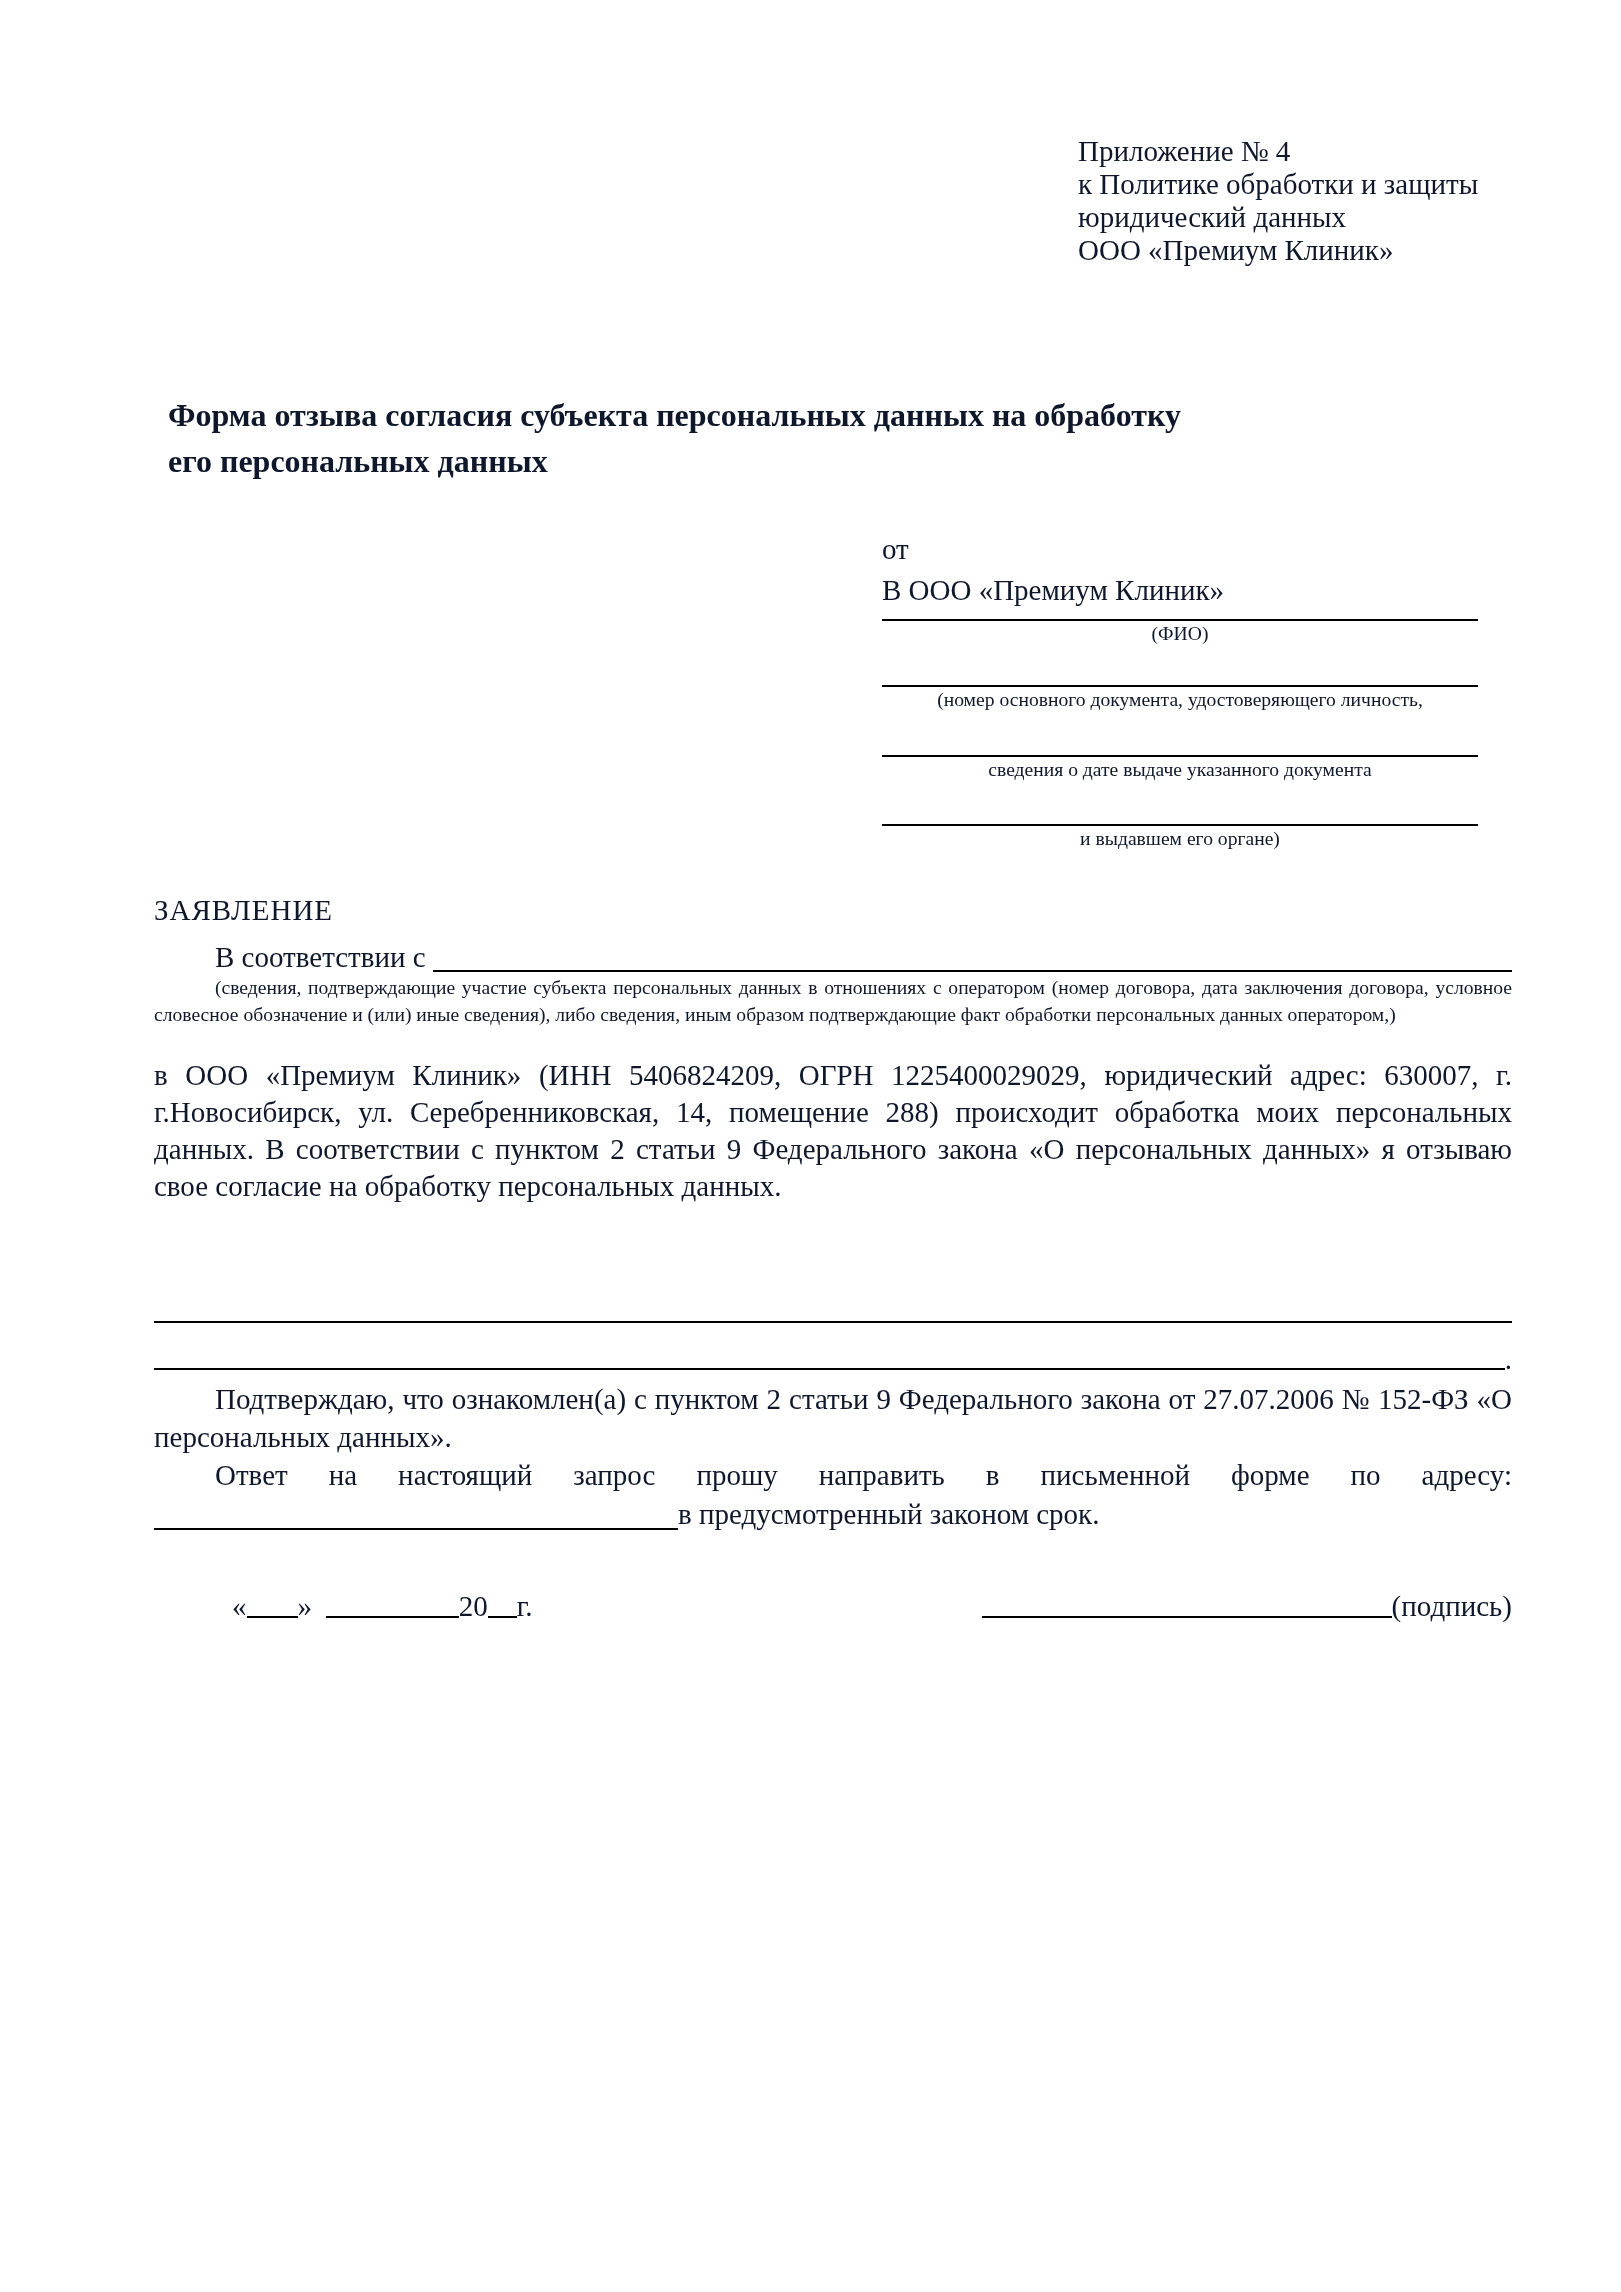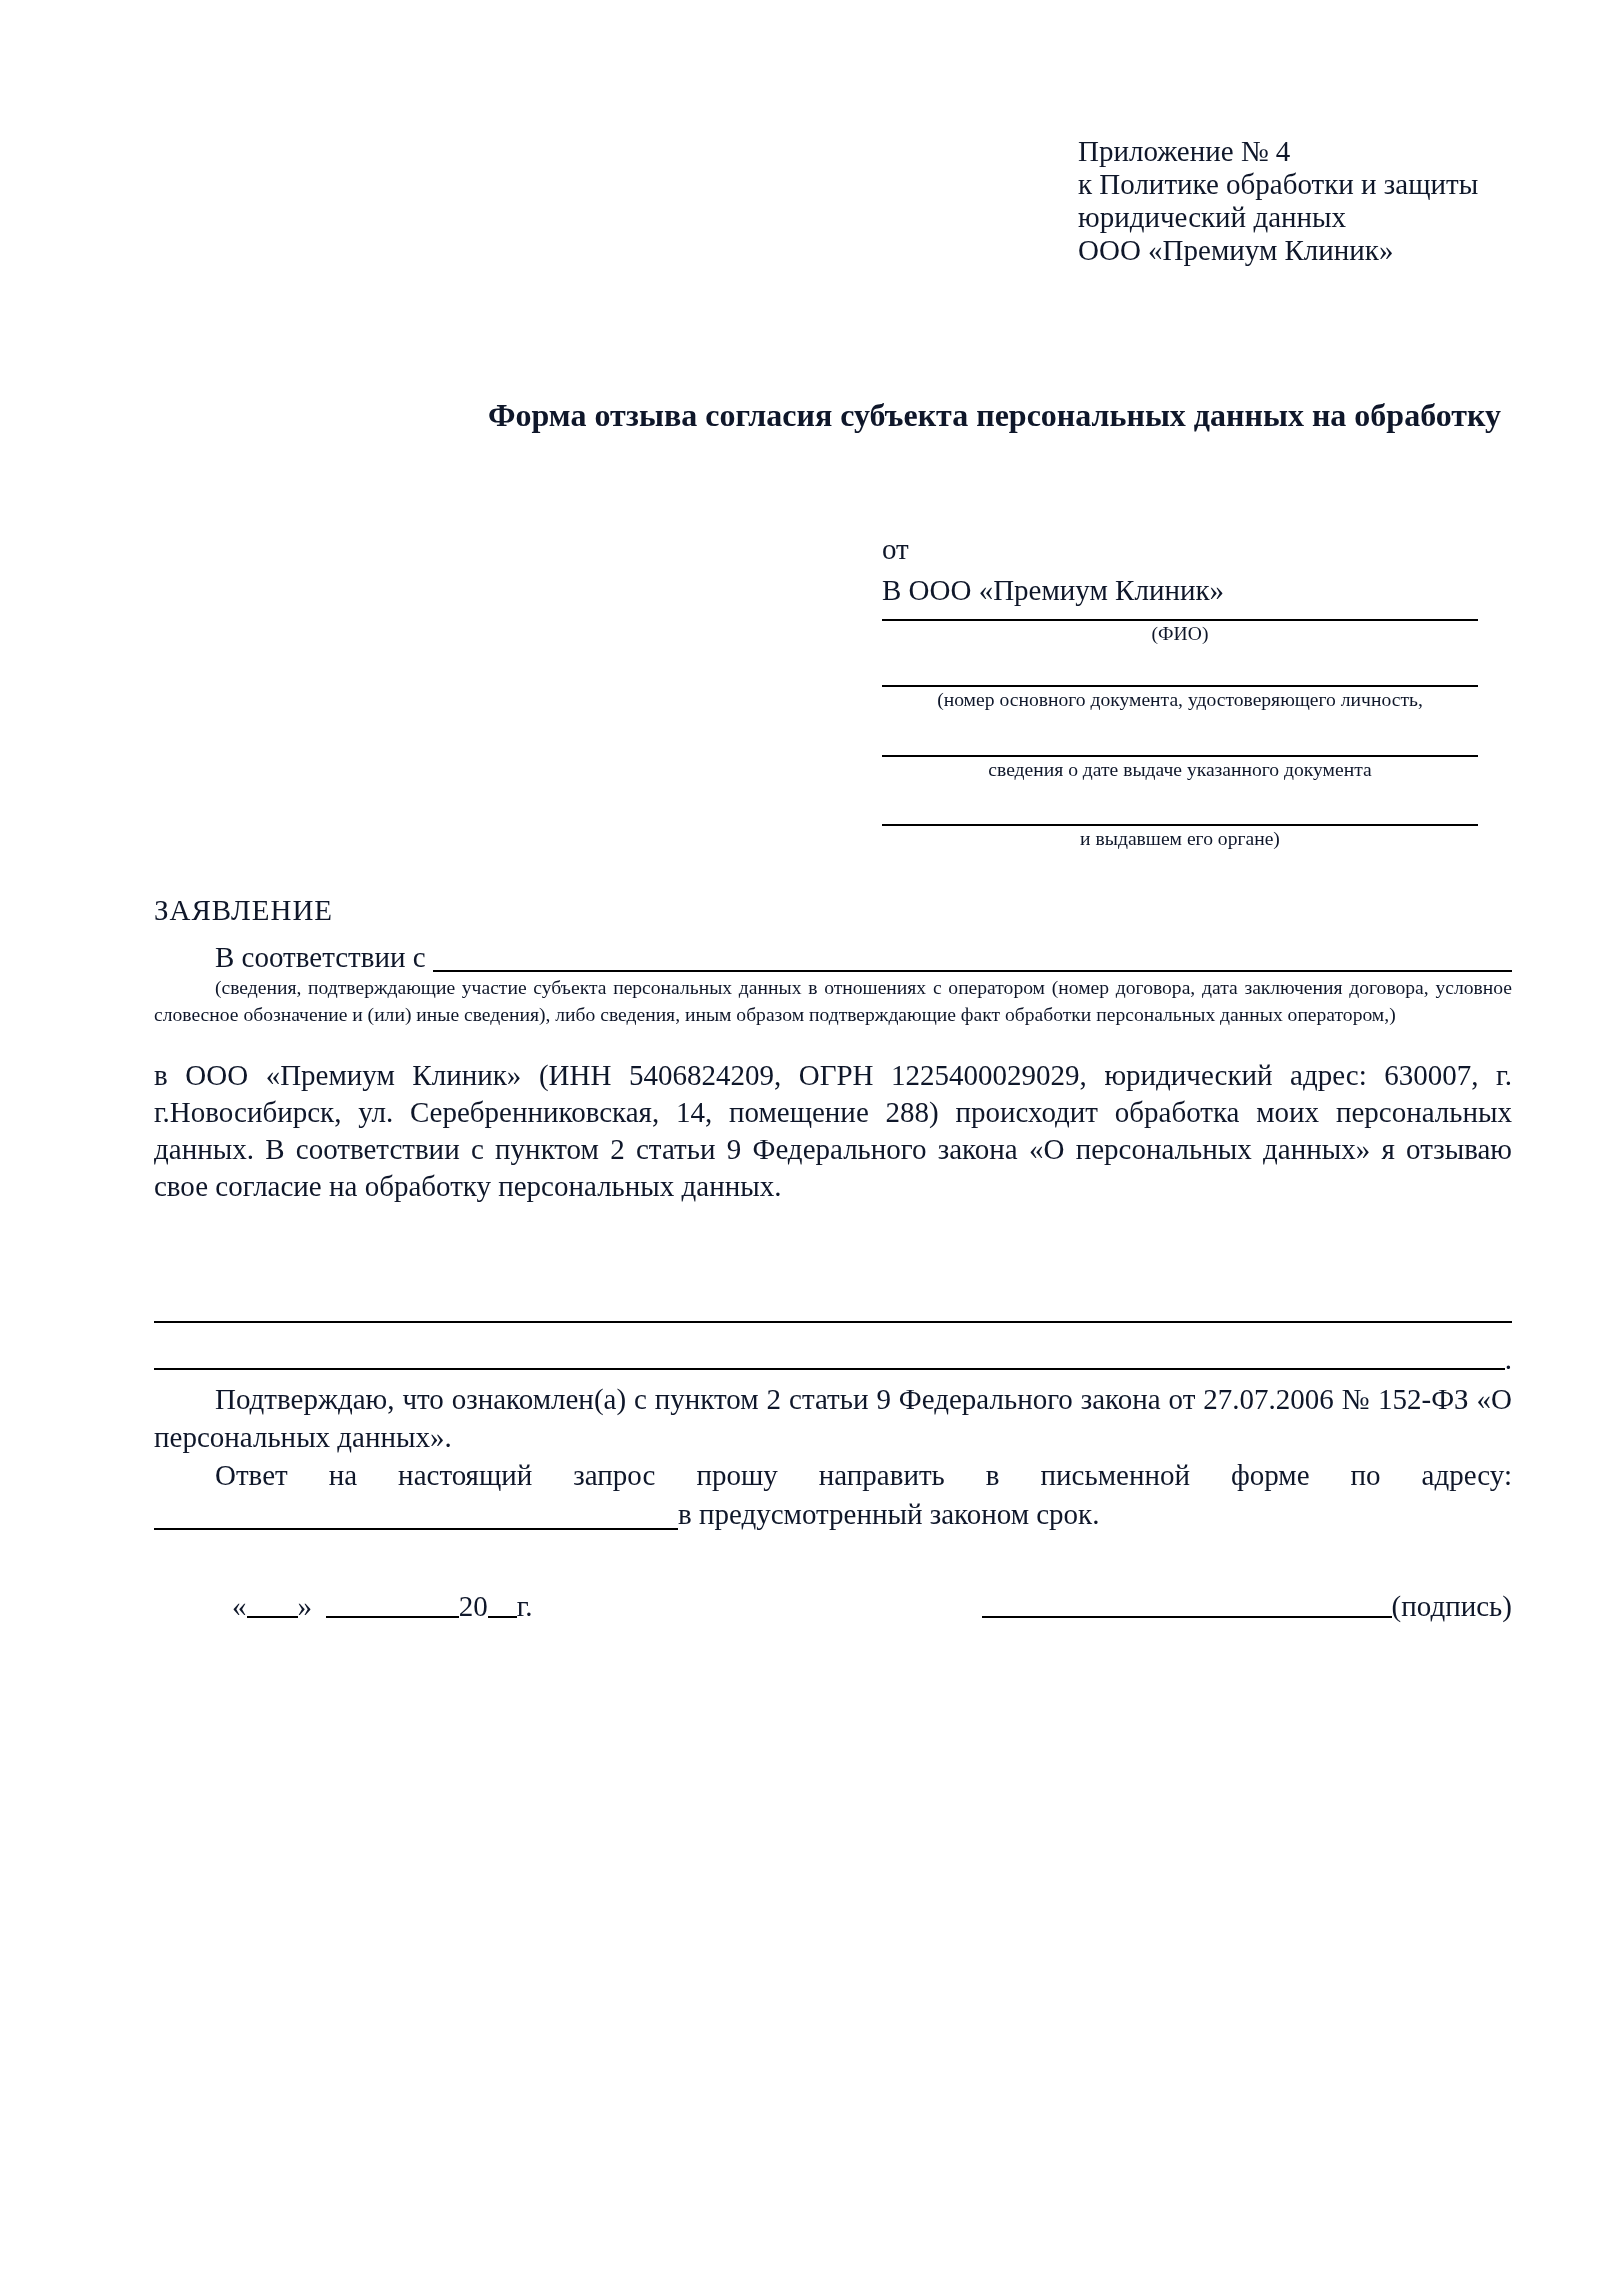--- a/index.html
+++ b/index.html
@@ -10,21 +10,21 @@
     color:#0f172a;
     font-family:"Liberation Serif", "DejaVu Serif", serif;
     overflow:hidden;
   }
   .abs { position:absolute; }
 
   
   .header-block { left:1078px; top:135px; font-size:29px; line-height:33px; }
 
   
-  .doc-title { left:143px; top:392px; width:1358px; text-align:right;
+  .doc-title { left:168px; top:392px; width:1358px; text-align:left;
                font-weight:700; font-size:32px; line-height:46px; }
 
   
   .addressee { left:882px; top:529px; width:596px; font-size:29px; }
   .addr-line { line-height:41px; }
   .f-line { border-bottom:2.9px solid #000; }
   .f-line.first { height:7.8px; }
   .f-line.rest  { height:39px; }
   .f-line.rest3 { height:42px; }
   .caption { font-size:19.6px; line-height:25.5px; text-align:center; }
@@ -80,20 +80,21 @@
 
   <div class="abs header-block">
     <div>Приложение № 4</div>
     <div>к Политике обработки и защиты</div>
     <div>юридический данных</div>
     <div>ООО «Премиум Клиник»</div>
   </div>
 
   <div class="abs doc-title">
     <div>Форма отзыва согласия субъекта персональных данных на обработку</div>
+    <div>его персональных данных</div>
   </div>
 
   <div class="abs addressee">
     <div class="addr-line">от</div>
     <div class="addr-line">В ООО «Премиум Клиник»</div>
     <div class="f-line first"></div>
     <div class="caption">(ФИО)</div>
     <div class="f-line rest"></div>
     <div class="caption">(номер основного документа, удостоверяющего личность,</div>
     <div class="f-line rest3"></div>

